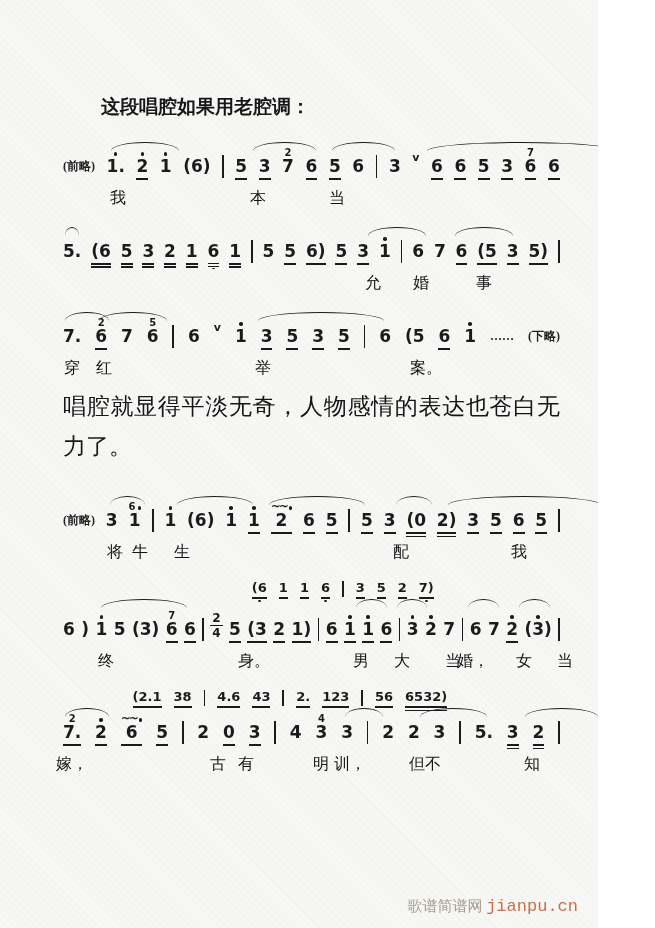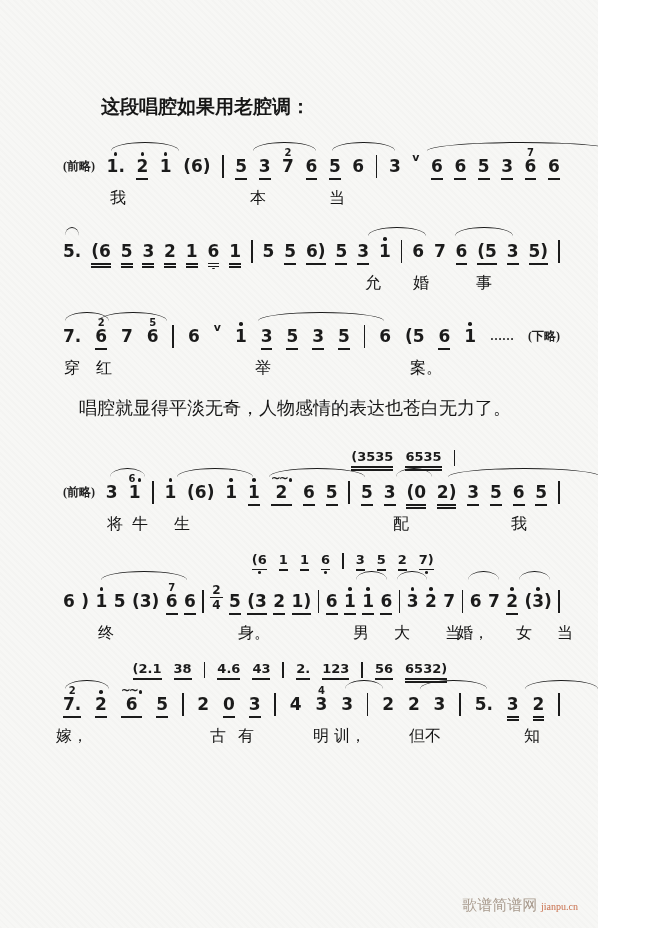--- a/index.html
+++ b/index.html
@@ -4,21 +4,21 @@
 <style>
   html,body{margin:0;padding:0;}
   .page{
     width:598px;height:928px;position:relative;box-sizing:border-box;
     background:#f7f7f5;
     background-image:repeating-linear-gradient(45deg, rgba(0,0,0,0.012) 0 2px, transparent 2px 5px);
     padding:92px 38px 0 63px;overflow:hidden;
     font-family:"Liberation Serif",serif;color:#161616;
   }
   .heading{font-size:19px;line-height:1.6;margin:0 0 10px 0;text-indent:2em;font-weight:600;}
-  .para{font-size:18px;line-height:1.72;text-align:justify;margin:16px;}
+  .para{font-size:23px;line-height:1.72;text-align:justify;margin:0;}
   .indent{text-indent:2em;}
   .mblock{margin:2px 0 6px 0;}
   
   .msys{position:relative;padding-top:10px;margin-bottom:10px;}
   .msys.has-overlay{padding-top:28px;}
   .mrow{position:relative;display:flex;justify-content:space-between;align-items:flex-end;}
   .cell{display:inline-flex;flex-direction:column;align-items:center;}
   .above{height:13px;display:flex;align-items:flex-end;gap:2px;}
   .below{height:9px;display:flex;flex-direction:column;align-self:stretch;align-items:center;}
   .num{font:700 17px/19px "DejaVu Sans",sans-serif;color:#1b1b1b;white-space:nowrap;}
@@ -38,21 +38,21 @@
   .lyrow{position:relative;height:19px;margin-top:3px;}
   .lyr{position:absolute;transform:translateX(-50%);font:16px/19px "Liberation Serif",serif;color:#141414;white-space:nowrap;}
   .orow{position:absolute;top:2px;display:flex;gap:12px;align-items:flex-end;}
   .cell.sm .above{height:8px;}
   .cell.sm .below{height:8px;}
   .cell.sm .num{font:700 13px/14px "DejaVu Sans",sans-serif;}
   .cell.sm .barline{height:16px;}
   .pagenum{margin:6px 0 0 18px;font:16px/18px "DejaVu Serif",serif;letter-spacing:1px;color:#222;}
   .wm{position:absolute;right:20px;bottom:12px;font:15px/18px "Liberation Serif",serif;}
   .wm .wm-name{color:#a89a8d;margin-top:21px;}
-  .wm .wm-url{font-family:Liberation Serif, serif;font-size:10px;text-align:right;}
+  .wm .wm-url{font-family:Liberation Mono, monospace;font-size:17px;text-align:right;}
 </style>
 </head>
 <body>
 
 <div class="page">
 
   <p class="heading">这段唱腔如果用老腔调：</p>
 
   <div class="mblock">
       <div class="msys">
@@ -655,43 +655,20 @@
           <div class="slur" style="left: 206.2px; width: 95.6px;"></div>
           <div class="slur" style="left: 333.2px; width: 35.6px;"></div>
           <div class="slur" style="left: 385px; width: 152.8px;"></div>
         </div>
         <div class="lyrow">
           <span class="lyr" style="left: 52px;">将</span>
           <span class="lyr" style="left: 77px;">牛</span>
           <span class="lyr" style="left: 119px;">生</span>
           <span class="lyr" style="left: 338px;">配</span>
           <span class="lyr" style="left: 456px;">我</span>
-        </div>
-        <div class="orow" style="left: 58%;">
-          <span class="cell sm">
-            <span class="above"></span>
-            <span class="num">(3535</span>
-            <span class="below">
-              <span class="ul"></span>
-              <span class="ul"></span>
-            </span>
-          </span>
-          <span class="cell sm">
-            <span class="above"></span>
-            <span class="num">6535</span>
-            <span class="below">
-              <span class="ul"></span>
-              <span class="ul"></span>
-            </span>
-          </span>
-          <span class="cell sm">
-            <span class="above"></span>
-            <span class="barline"></span>
-            <span class="below"></span>
-          </span>
         </div>
       </div>
       <div class="msys has-overlay">
         <div class="mrow">
           <span class="cell">
             <span class="above"></span>
             <span class="num">6</span>
             <span class="below"></span>
           </span>
           <span class="cell">

